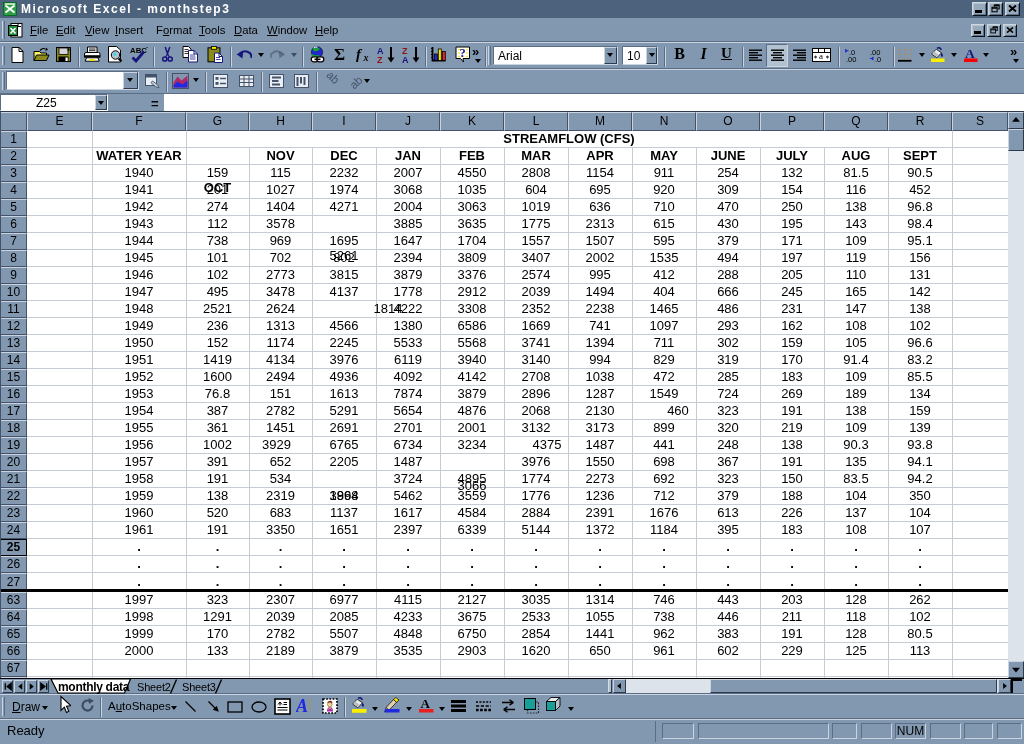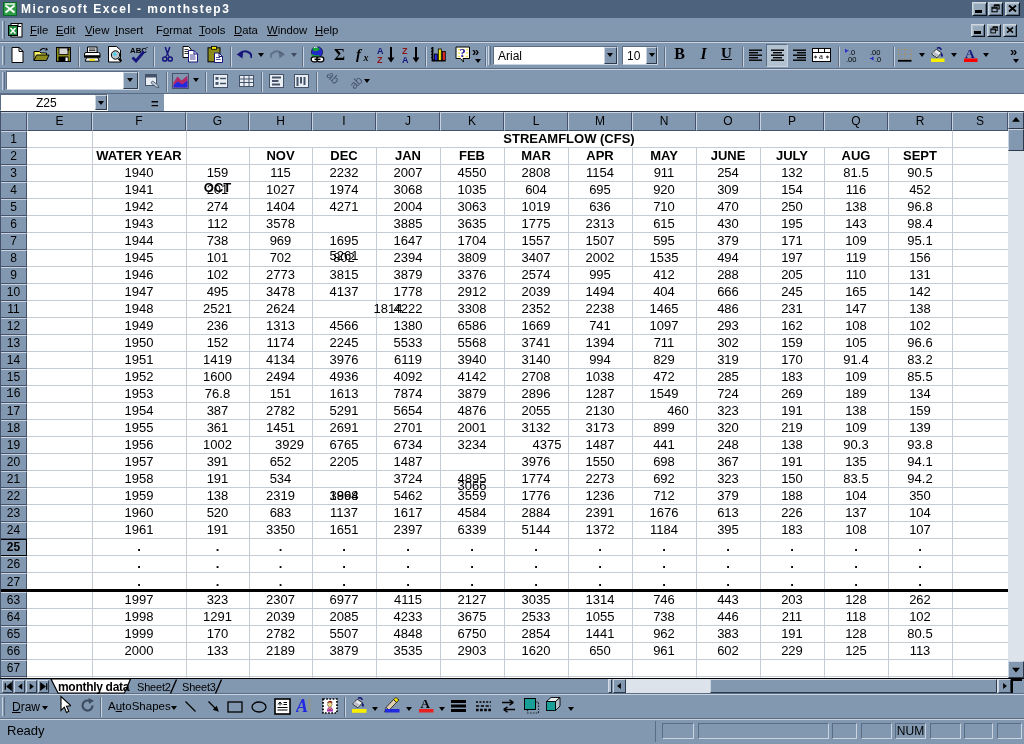--- a/index.html
+++ b/index.html
@@ -395,21 +395,21 @@
 <div class="hd" style="position:absolute;left:0px;top:335px;width:27px;height:17px;">
     <div style="line-height:14px;">13</div>
   </div>
 <div class="hd" style="position:absolute;left:0px;top:352px;width:27px;height:17px;">
     <div style="line-height:14px;">14</div>
   </div>
 <div class="hd" style="position:absolute;left:0px;top:369px;width:27px;height:17px;">
     <div style="line-height:14px;">15</div>
   </div>
 <div class="hd" style="position:absolute;left:0px;top:386px;width:27px;height:17px;">
-    <div style="line-height:14px;font-family:Liberation Mono, monospace;">16</div>
+    <div style="line-height:14px;">16</div>
   </div>
 <div class="hd" style="position:absolute;left:0px;top:403px;width:27px;height:17px;">
     <div style="line-height:14px;">17</div>
   </div>
 <div class="hd" style="position:absolute;left:0px;top:420px;width:27px;height:17px;">
     <div style="line-height:14px;">18</div>
   </div>
 <div class="hd" style="position:absolute;left:0px;top:437px;width:27px;height:17px;">
     <div style="line-height:14px;">19</div>
   </div>
@@ -697,21 +697,21 @@
 <div class="c" style="left:696px;top:386px;width:64px;line-height:16px;">724</div>
 <div class="c" style="left:760px;top:386px;width:64px;line-height:16px;">269</div>
 <div class="c" style="left:824px;top:386px;width:64px;line-height:16px;">189</div>
 <div class="c" style="left:888px;top:386px;width:64px;line-height:16px;">134</div>
 <div class="c" style="left:92px;top:403px;width:94px;line-height:16px;">1954</div>
 <div class="c" style="left:186px;top:403px;width:63px;line-height:16px;">387</div>
 <div class="c" style="left:249px;top:403px;width:63px;line-height:16px;">2782</div>
 <div class="c" style="left:312px;top:403px;width:64px;line-height:16px;">5291</div>
 <div class="c" style="left:376px;top:403px;width:64px;line-height:16px;">5654</div>
 <div class="c" style="left:440px;top:403px;width:64px;line-height:16px;">4876</div>
-<div class="c" style="left:504px;top:403px;width:64px;line-height:16px;">2055</div>
+<div class="c" style="left:504px;top:403px;width:64px;line-height:16px;">2068</div>
 <div class="c" style="left:568px;top:403px;width:64px;line-height:16px;">2130</div>
 <div class="c" style="left:632px;top:403px;width:64px;line-height:16px;padding-left:28px;">460</div>
 <div class="c" style="left:696px;top:403px;width:64px;line-height:16px;">323</div>
 <div class="c" style="left:760px;top:403px;width:64px;line-height:16px;">191</div>
 <div class="c" style="left:824px;top:403px;width:64px;line-height:16px;">138</div>
 <div class="c" style="left:888px;top:403px;width:64px;line-height:16px;">159</div>
 <div class="c" style="left:92px;top:420px;width:94px;line-height:16px;">1955</div>
 <div class="c" style="left:186px;top:420px;width:63px;line-height:16px;">361</div>
 <div class="c" style="left:249px;top:420px;width:63px;line-height:16px;">1451</div>
 <div class="c" style="left:312px;top:420px;width:64px;line-height:16px;">2691</div>
@@ -719,21 +719,21 @@
 <div class="c" style="left:440px;top:420px;width:64px;line-height:16px;">2001</div>
 <div class="c" style="left:504px;top:420px;width:64px;line-height:16px;">3132</div>
 <div class="c" style="left:568px;top:420px;width:64px;line-height:16px;">3173</div>
 <div class="c" style="left:632px;top:420px;width:64px;line-height:16px;">899</div>
 <div class="c" style="left:696px;top:420px;width:64px;line-height:16px;">320</div>
 <div class="c" style="left:760px;top:420px;width:64px;line-height:16px;">219</div>
 <div class="c" style="left:824px;top:420px;width:64px;line-height:16px;">109</div>
 <div class="c" style="left:888px;top:420px;width:64px;line-height:16px;">139</div>
 <div class="c" style="left:92px;top:437px;width:94px;line-height:16px;">1956</div>
 <div class="c" style="left:186px;top:437px;width:63px;line-height:16px;">1002</div>
-<div class="c" style="left:258px;top:437px;width:63px;line-height:16px;">3929</div>
+<div class="c" style="left:245px;top:437px;width:63px;line-height:16px;">3929</div>
 <div class="c" style="left:312px;top:437px;width:64px;line-height:16px;">6765</div>
 <div class="c" style="left:376px;top:437px;width:64px;line-height:16px;">6734</div>
 <div class="c" style="left:440px;top:437px;width:64px;line-height:16px;">3234</div>
 <div class="c" style="left:504px;top:437px;width:64px;line-height:16px;padding-left:22px;">4375</div>
 <div class="c" style="left:568px;top:437px;width:64px;line-height:16px;">1487</div>
 <div class="c" style="left:632px;top:437px;width:64px;line-height:16px;">441</div>
 <div class="c" style="left:696px;top:437px;width:64px;line-height:16px;">248</div>
 <div class="c" style="left:760px;top:437px;width:64px;line-height:16px;">138</div>
 <div class="c" style="left:824px;top:437px;width:64px;line-height:16px;">90.3</div>
 <div class="c" style="left:888px;top:437px;width:64px;line-height:16px;">93.8</div>

